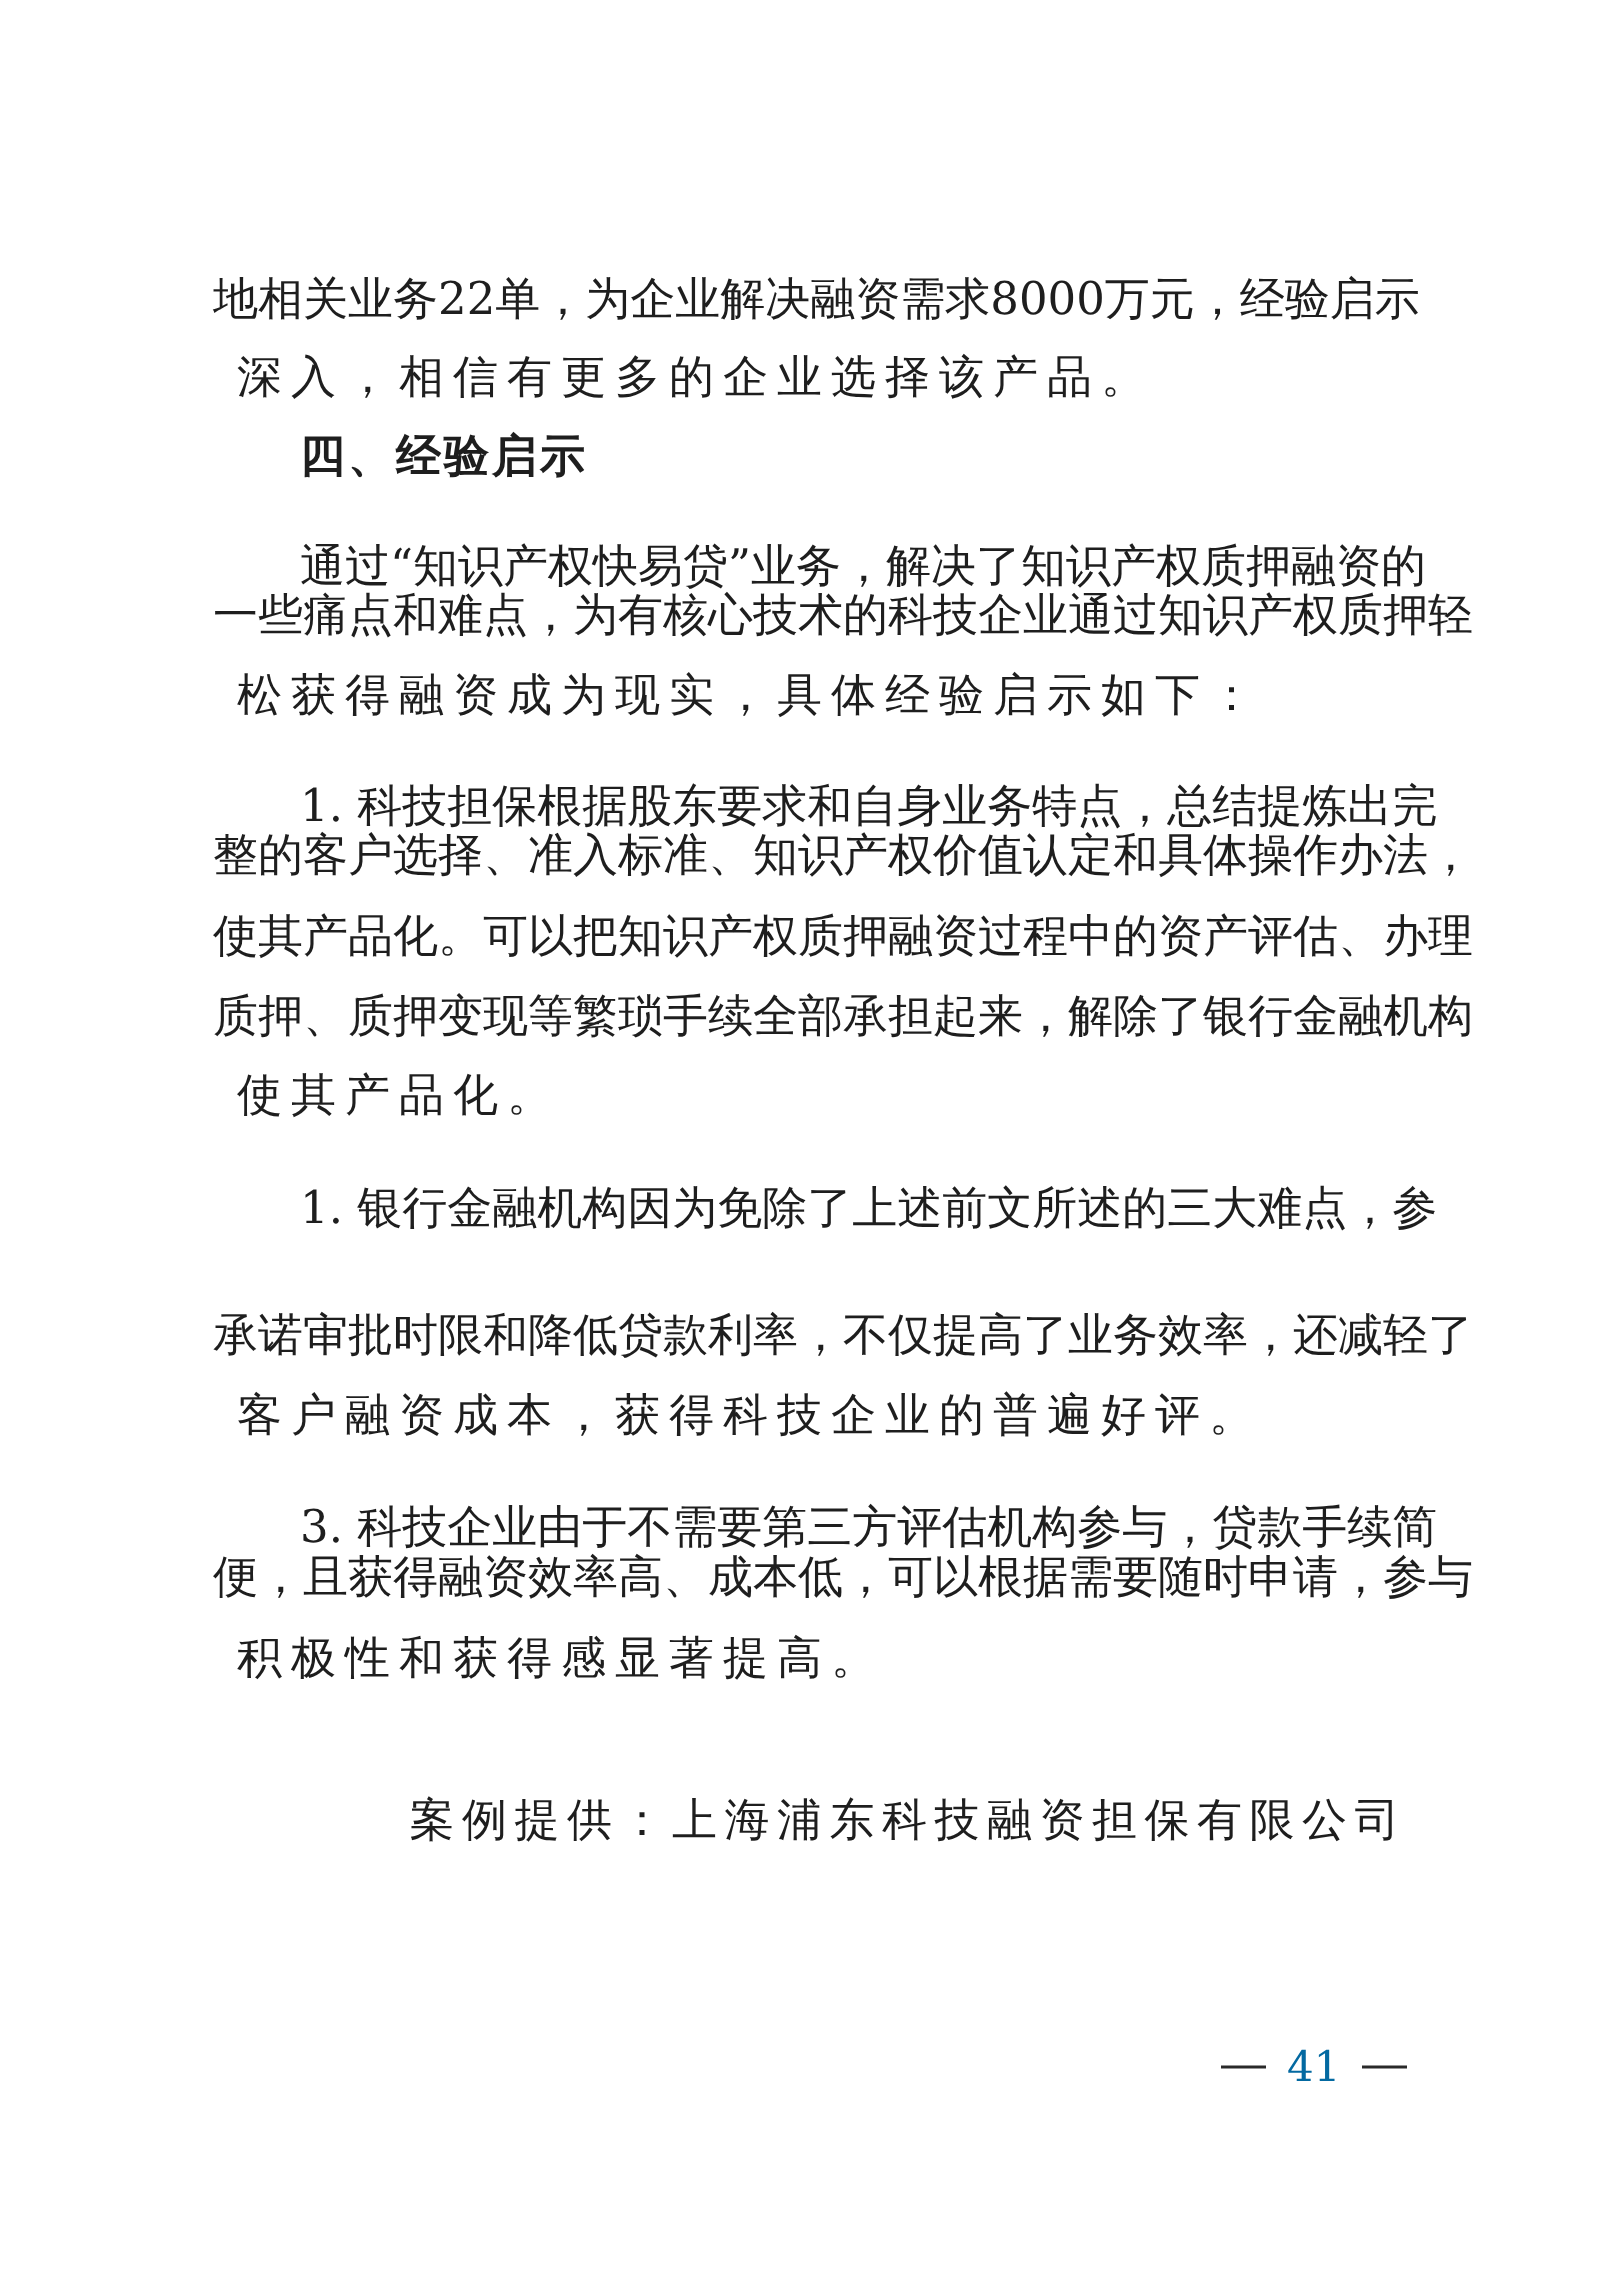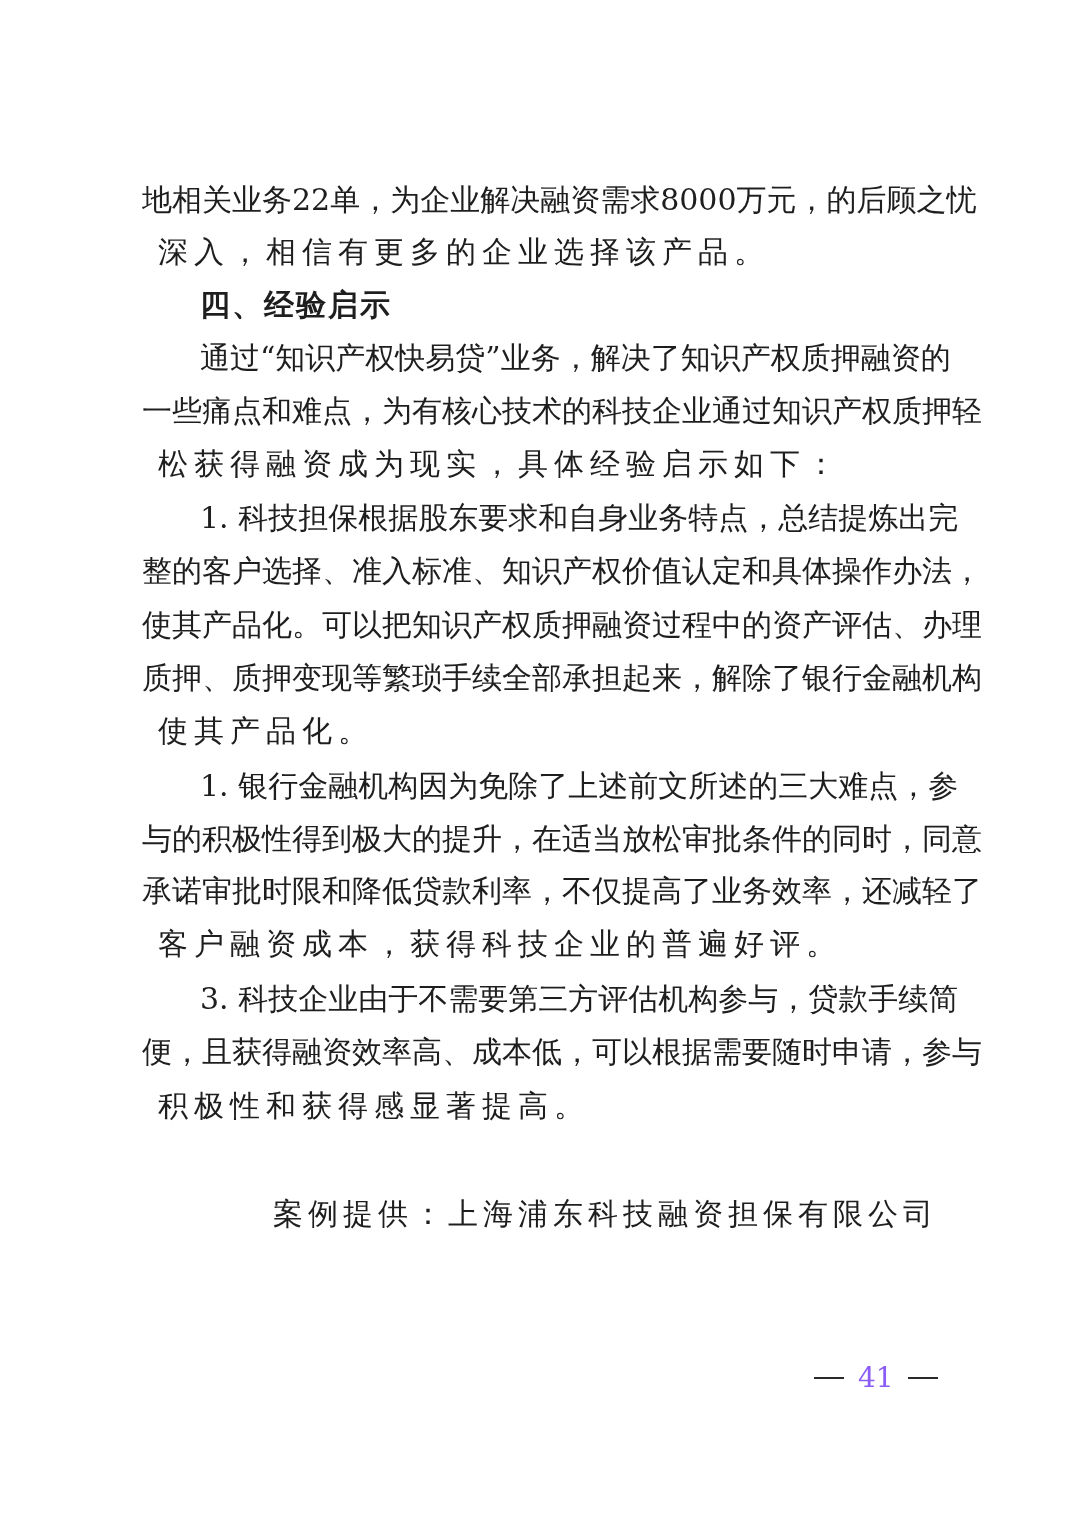--- a/index.html
+++ b/index.html
@@ -20,21 +20,21 @@
       width: 800px;
       height: 40px;
       font-size: 30px;
       line-height: 40px;
       white-space: nowrap;
       text-align: justify;
       text-align-last: justify;
       letter-spacing: 0px;
     }
     .line.last { text-align-last: left; margin-left: 16px; }
-    .line.indent { left: 200px; width: 742px; }
+    .line.indent { left: 200px; width: 742px; margin-top: 20px; }
     .heading {
       position: absolute;
       left: 200px;
       font-size: 30px;
       line-height: 40px;
       font-weight: bold;
       font-family: "DejaVu Sans", "Liberation Sans", sans-serif;
       letter-spacing: 2px;
     }
     .signature {
@@ -45,47 +45,46 @@
       letter-spacing: 5px;
       white-space: nowrap;
     }
     .page-number {
       position: absolute;
       left: 800px;
       top: 1360px;
       font-size: 28px;
       line-height: 36px;
       white-space: nowrap;
-      color: #8b5cf6;
+      color: #0369a1;
     }
     .page-number span { display: inline-block; }
     .dash { width: 30px; height: 2px; background: #2a2a2a; vertical-align: middle; margin: 0 14px; position: relative; top: -2px; }
   </style>
 </head>
 <body>
 
 <div class="page">
 
-  <div class="line" style="top: 180px; letter-spacing: 0px;">地相关业务22单，为企业解决融资需求8000万元，的后顾之忧</div>
+  <div class="line" style="top: 180px; letter-spacing: 0px;">地相关业务22单，为企业解决融资需求8000万元，经验启示</div>
   <div class="line last" style="top: 232px; letter-spacing: 6px;">深入，相信有更多的企业选择该产品。</div>
 
   <div class="heading" style="top:285px;">四、经验启示</div>
 
   <div class="line indent" style="top: 338px; letter-spacing: 0px;">通过“知识产权快易贷”业务，解决了知识产权质押融资的</div>
   <div class="line" style="top: 391px; letter-spacing: 0px;">一些痛点和难点，为有核心技术的科技企业通过知识产权质押轻</div>
   <div class="line last" style="top: 444px; letter-spacing: 6px;">松获得融资成为现实，具体经验启示如下：</div>
 
   <div class="line indent" style="top: 498px; letter-spacing: 0px;">1. 科技担保根据股东要求和自身业务特点，总结提炼出完</div>
   <div class="line" style="top: 551px; letter-spacing: 0px;">整的客户选择、准入标准、知识产权价值认定和具体操作办法，</div>
   <div class="line" style="top: 605px; letter-spacing: 0px;">使其产品化。可以把知识产权质押融资过程中的资产评估、办理</div>
   <div class="line" style="top: 658px; letter-spacing: 0px;">质押、质押变现等繁琐手续全部承担起来，解除了银行金融机构</div>
   <div class="line last" style="top: 711px; letter-spacing: 6px;">使其产品化。</div>
 
   <div class="line indent" style="top: 766px; letter-spacing: 0px;">1. 银行金融机构因为免除了上述前文所述的三大难点，参</div>
-  <div class="line" style="top: 819px; letter-spacing: 0px;">与的积极性得到极大的提升，在适当放松审批条件的同时，同意</div>
   <div class="line" style="top: 871px; letter-spacing: 0px;">承诺审批时限和降低贷款利率，不仅提高了业务效率，还减轻了</div>
   <div class="line last" style="top: 924px; letter-spacing: 6px;">客户融资成本，获得科技企业的普遍好评。</div>
 
   <div class="line indent" style="top: 979px; letter-spacing: 0px;">3. 科技企业由于不需要第三方评估机构参与，贷款手续简</div>
   <div class="line" style="top: 1032px; letter-spacing: 0px;">便，且获得融资效率高、成本低，可以根据需要随时申请，参与</div>
   <div class="line last" style="top: 1086px; letter-spacing: 6px;">积极性和获得感显著提高。</div>
 
   <div class="signature" style="top:1194px;">案例提供：上海浦东科技融资担保有限公司</div>
 
   <div class="page-number">

